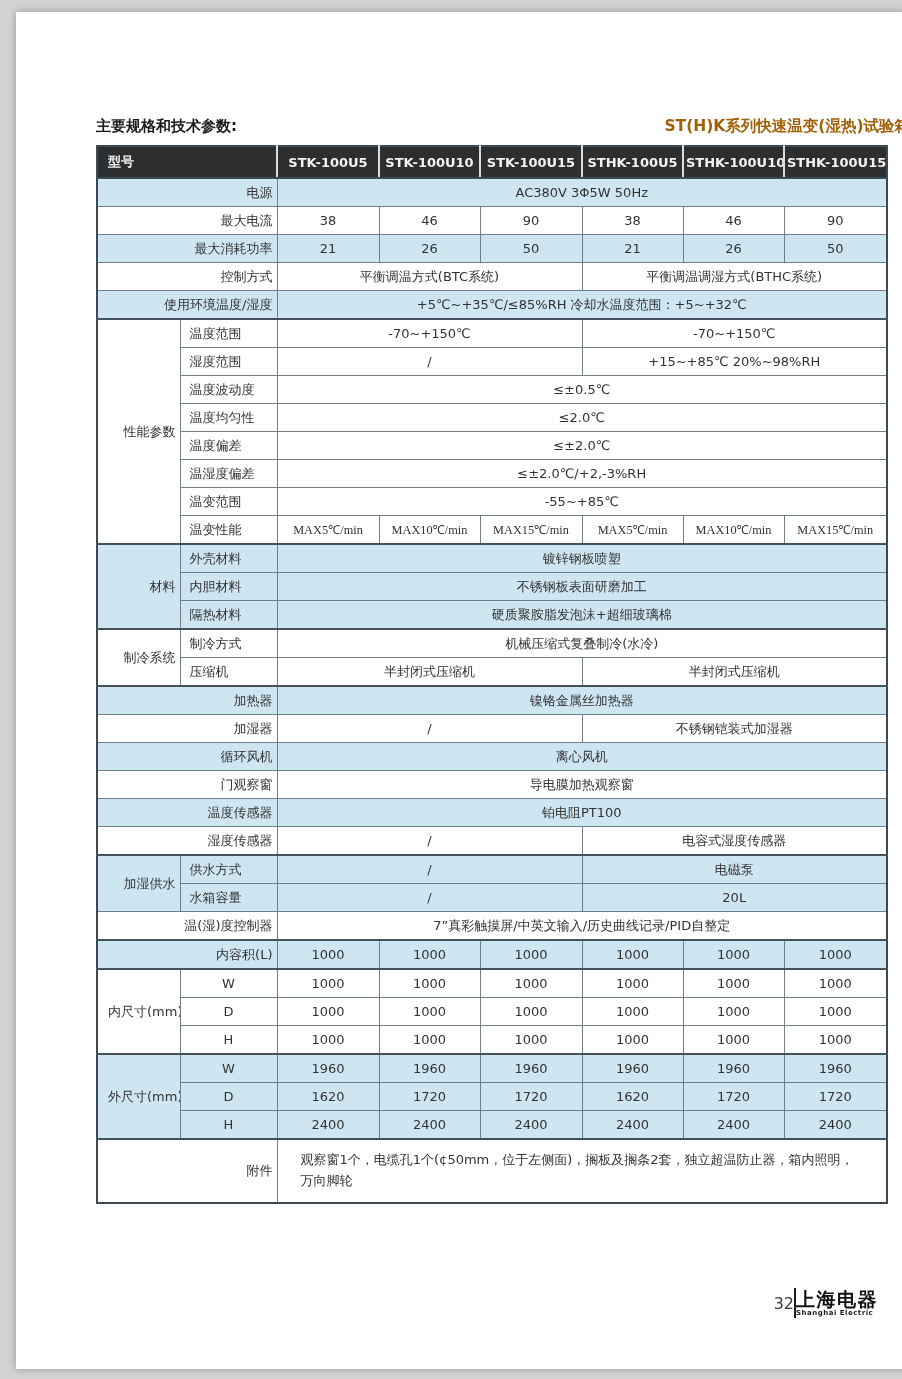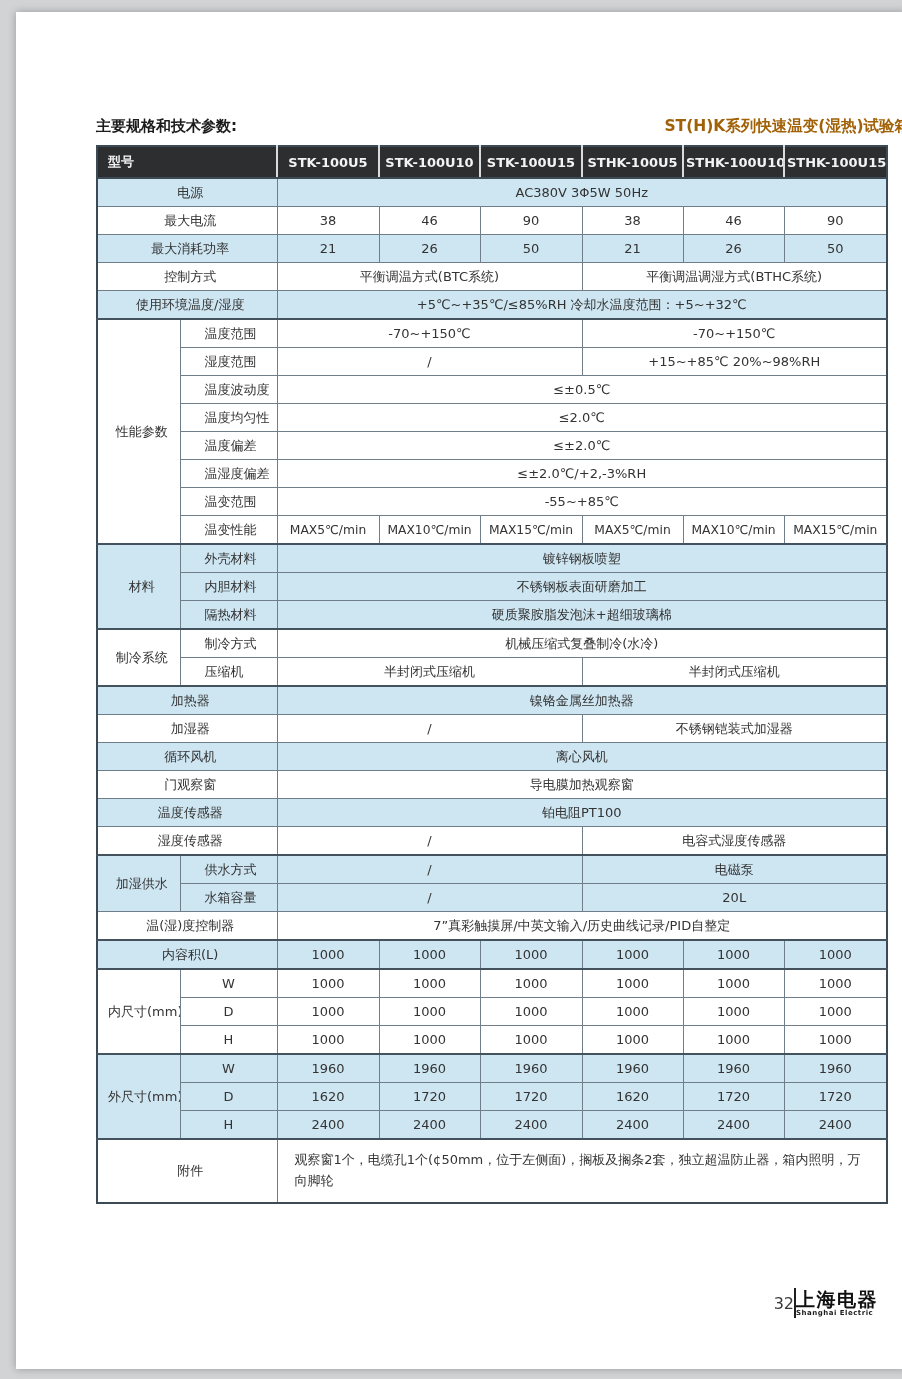--- a/index.html
+++ b/index.html
@@ -27,27 +27,27 @@
     border:1px solid #6f7e88;height:27px;padding:0 4px;
     font-size:13px;color:#333;text-align:center;
     overflow:hidden;white-space:nowrap;
   }
   .spec th{
     background:#2d2e30;color:#f3f3f3;font-weight:bold;font-size:13px;
     height:30px;border-left:2px solid #d9dcde;border-bottom:2px solid #3c4a55;
     padding:0 2px;overflow:hidden;white-space:nowrap;
   }
   .spec th.first{border-left:none;text-align:left;padding-left:10px;}
-  .spec td.lab,.spec td.sec{text-align:center;padding-left:10px;}
-  .spec td.sub{text-align:left;padding-left:24px;}
+  .spec td.lab,.spec td.sec{text-align:right;padding-left:10px;}
+  .spec td.sub{text-align:left;padding-left:9px;}
   .spec tr.b td{background:#cee6f2;}
   .spec tr.gt td{border-top:2px solid #44525e;}
-  .spec td.sm{font-size:12.3px;}
+  .spec td.sm{font-size:12.3px;font-family:Liberation Serif, serif;}
   .spec tr.tall td{height:52px;}
-  .spec td.acc{text-align:left;padding:5px 17px;white-space:normal;line-height:1.6;}
+  .spec td.acc{text-align:left;padding:5px 23px;white-space:normal;line-height:1.6;}
   .footnotes{
     position:absolute;left:80px;top:1158px;width:800px;
     font-size:13px;color:#333;
   }
   .footnotes div{margin-bottom:17px;}
   .footer{
     position:absolute;top:1276px;right:28px;
     display:flex;align-items:center;
   }
   .page-num{font-size:16px;color:#3a3a3a;}

